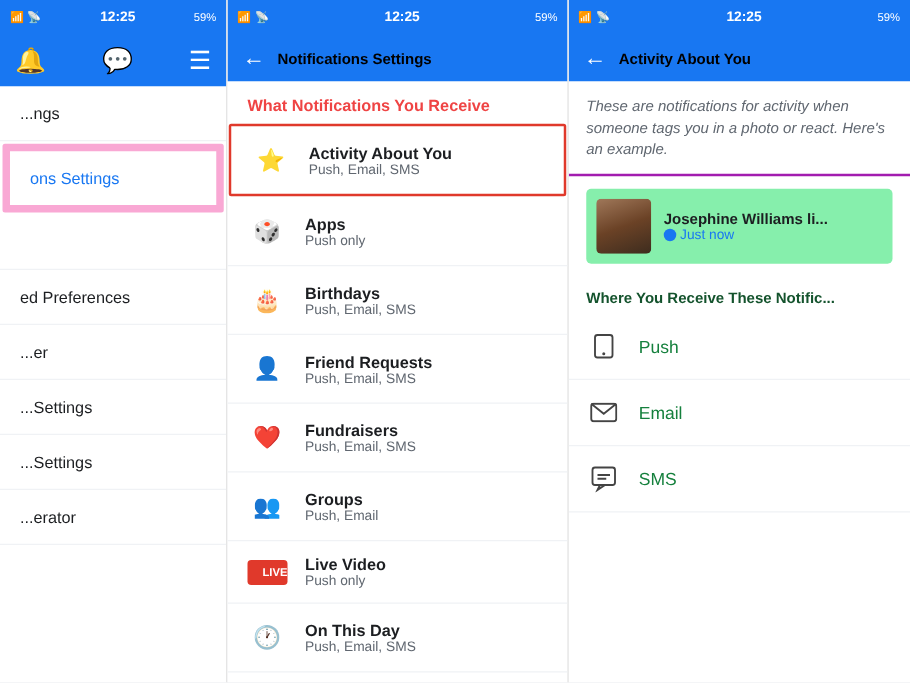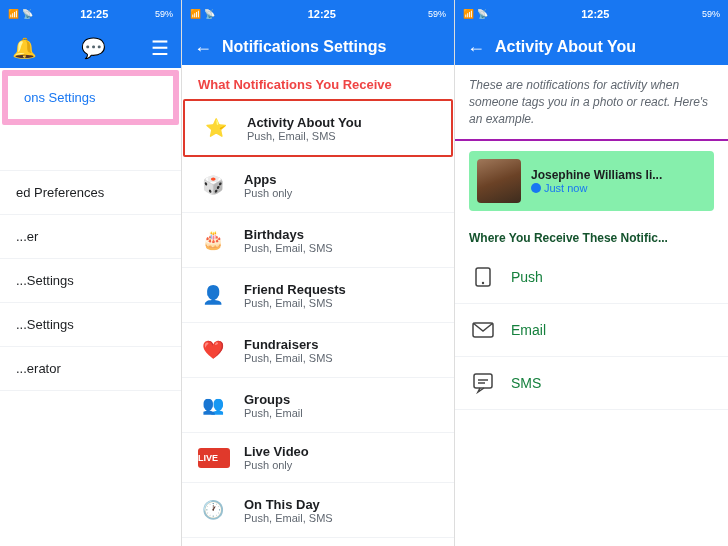--- a/index.html
+++ b/index.html
@@ -71,22 +71,22 @@
     
     .header {
       background: #1877f2;
       padding: 8px 12px;
       display: flex;
       align-items: center;
       gap: 10px;
       flex-shrink: 0;
     }
     .header-title {
-      color: #ffffff;
-      font-size: 16px;
+      color: #000000;
+      font-size: 12px;
       font-weight: bold;
       flex: 1;
     }
     .back-arrow {
       color: #fff;
       font-size: 18px;
       cursor: pointer;
     }
     .header-icon {
       color: #fff;
@@ -280,20 +280,23 @@
     </div>
   </div>
 
   <div class="panel-1-header">
     <span class="header-icon">🔔</span>
     <span class="header-icon">💬</span>
     <span class="header-icon">☰</span>
   </div>
 
   <ul class="menu-list">
+    <li class="menu-item">
+      <span>...ngs</span>
+    </li>
     <li class="menu-item highlighted">
       <span>ons Settings</span>
     </li>
     <li class="menu-item">
       <span>&nbsp;</span>
     </li>
     <li class="menu-item">
       <span>ed Preferences</span>
     </li>
     <li class="menu-item">
@@ -375,21 +378,21 @@
 
     <li class="notif-item">
       <div class="notif-icon" style="color:#f5a623;">👥</div>
       <div class="notif-text">
         <div class="notif-title">Groups</div>
         <div class="notif-sub">Push, Email</div>
       </div>
     </li>
 
     <li class="notif-item">
-      <div class="notif-icon" style="background:#e0392b; color:#fff; font-size:9px; font-weight:bold; border-radius:3px; width:32px; height:20px; display:flex; align-items:center; justify-content:flex-start; flex-shrink:0;">
+      <div class="notif-icon" style="background:#e0392b; color:#fff; font-size:9px; font-weight:bold; border-radius:3px; width:32px; height:20px; display:flex; align-items:center; justify-content:flex-end; flex-shrink:0;">
         <span>LIVE</span>
       </div>
       <div class="notif-text">
         <div class="notif-title">Live Video</div>
         <div class="notif-sub">Push only</div>
       </div>
     </li>
 
     <li class="notif-item">
       <div class="notif-icon" style="color:#1877f2;">🕐</div>

